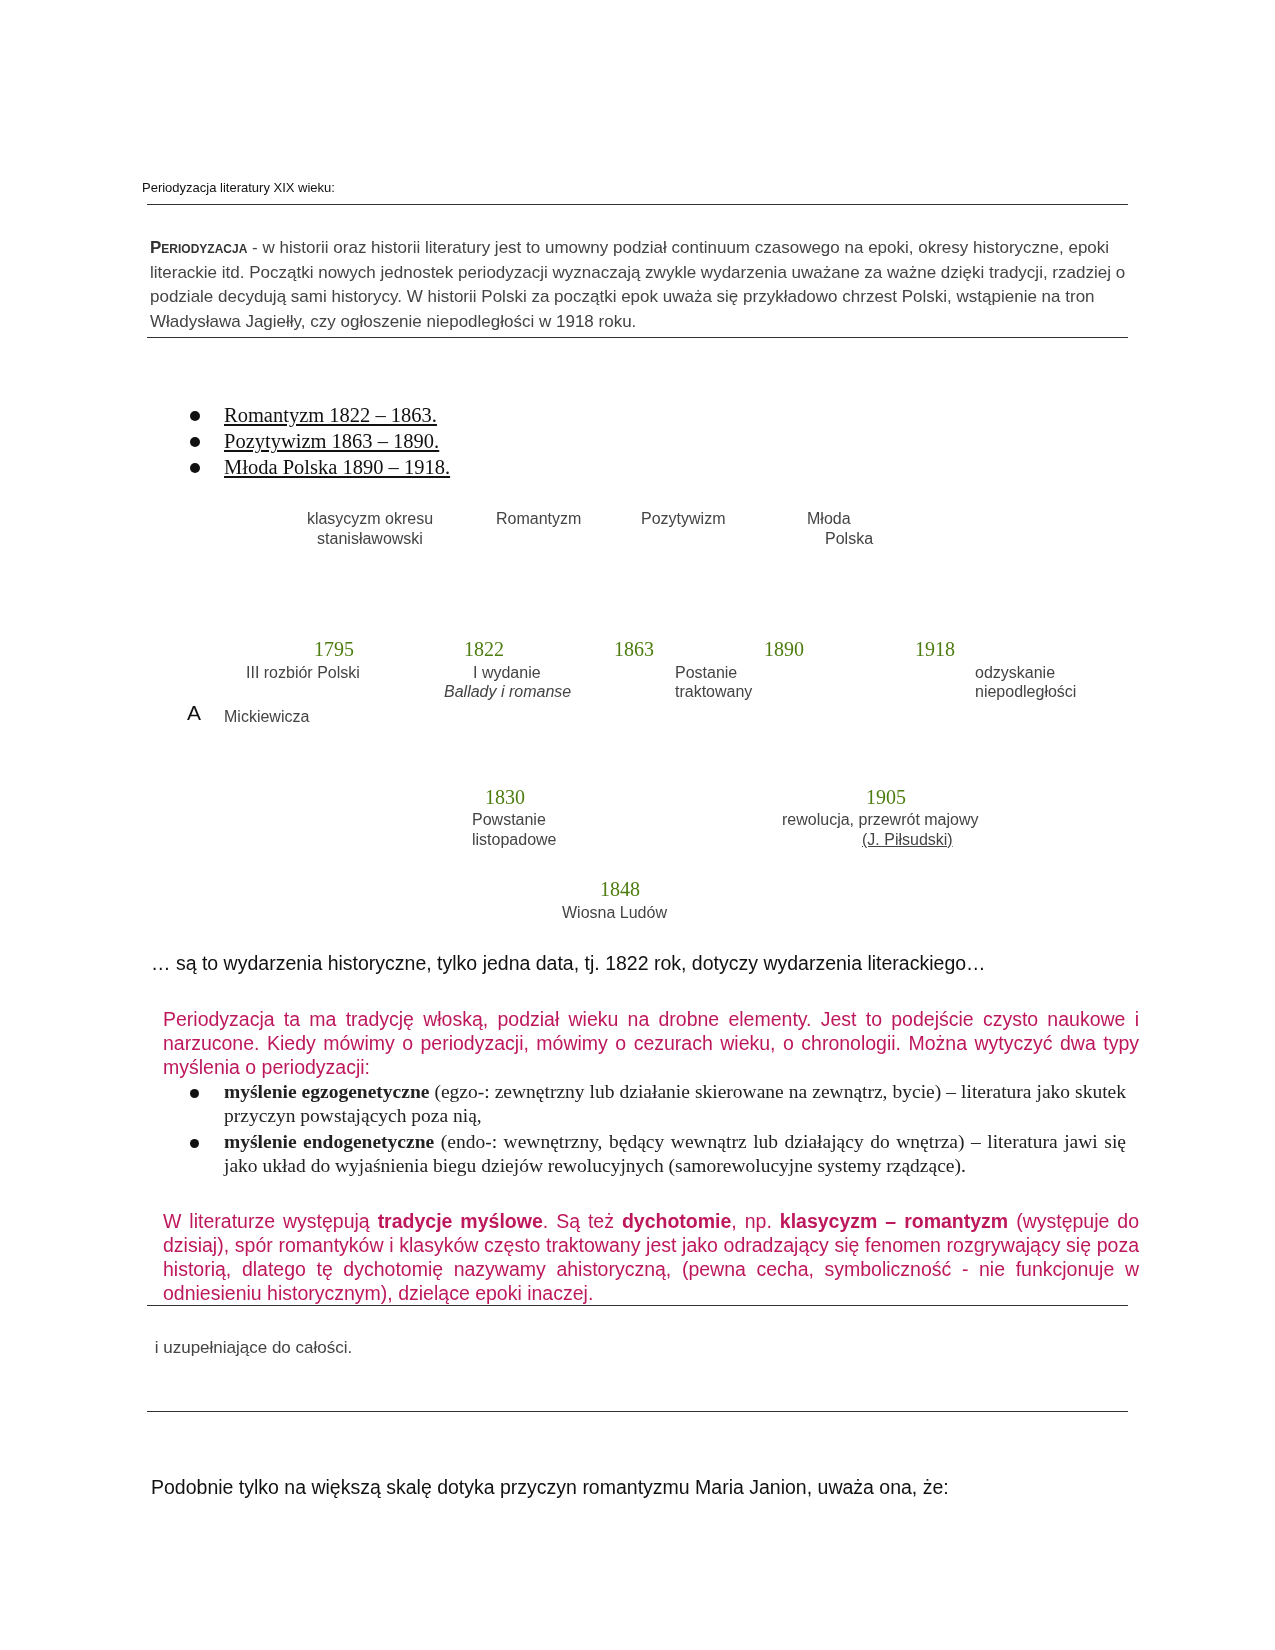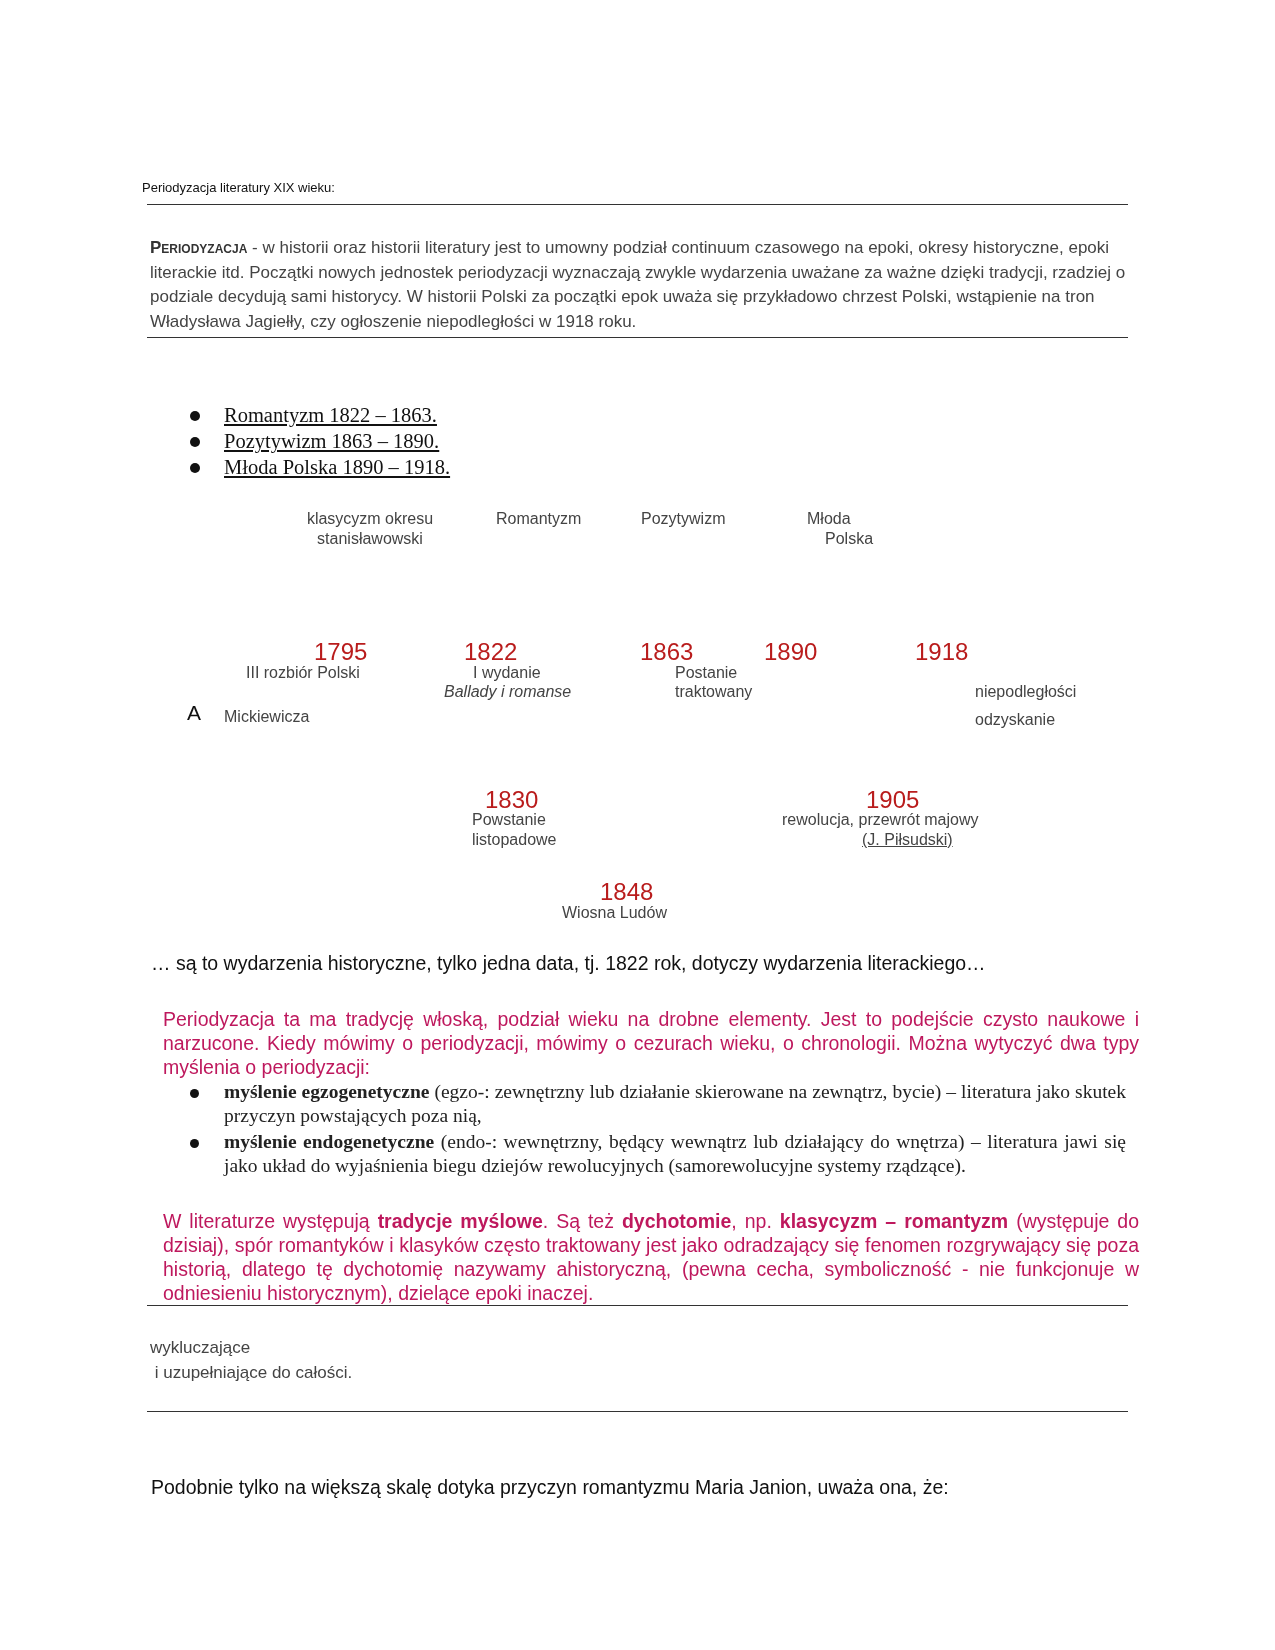--- a/index.html
+++ b/index.html
@@ -8,21 +8,21 @@
   .sans { font-family: "Liberation Sans", sans-serif; }
   .serif { font-family: "Liberation Serif", serif; }
   .rule { position: absolute; left: 147px; width: 981px; height: 0; border-top: 1.6px solid #333; }
   .title { left: 142px; top: 180px; font-size: 13px; font-weight: normal; color: #111; }
   .defbox { left: 150px; width: 980px; font-size: 17px; line-height: 24.7px; color: #444; }
   .smallcaps { font-variant: small-caps; font-weight: bold; color: #333; }
   .bullets { left: 180px; top: 402px; font-size: 20.5px; line-height: 26px; color: #111; }
   .bullets .row { position: relative; padding-left: 44px; text-decoration: underline; }
   .bullets .dot { position: absolute; left: 10px; top: 9px; width: 10px; height: 10px; border-radius: 50%; background: #111; }
   .tl { font-size: 16px; color: #444; line-height: 20px; white-space: nowrap; }
-  .yr { font-size: 24px; color: #b91c1c; white-space: nowrap; }
+  .yr { font-size: 20px; color: #4d7c0f; white-space: nowrap; font-family: Liberation Serif, serif; }
   .para { left: 163px; width: 976px; font-size: 19.5px; line-height: 24px; color: #be185d; text-align: justify; }
   .para b { font-weight: bold; }
   .sub { left: 180px; width: 946px; font-size: 19.5px; line-height: 24px; color: #222; }
   .sub .row { position: relative; padding-left: 44px; text-align: justify; margin-bottom: 2px; }
   .sub .dot { position: absolute; left: 10px; top: 9px; width: 9px; height: 9px; border-radius: 50%; background: #111; }
 </style>
 </head>
 <body>
 
 <div class="abs sans title">Periodyzacja literatury XIX wieku:</div>
@@ -49,28 +49,28 @@
   <div class="abs sans tl" style="left:807px; top:509px;">Młoda</div>
   <div class="abs sans tl" style="left:825px; top:529px;">Polska</div>
 
   <div class="abs sans yr" style="left:314px; top:638px;">1795</div>
   <div class="abs sans tl" style="left:246px; top:663px;">III rozbiór Polski</div>
 
   <div class="abs sans yr" style="left:464px; top:638px;">1822</div>
   <div class="abs sans tl" style="left:473px; top:663px;">I wydanie</div>
   <div class="abs sans tl" style="left:444px; top:682px; font-style:italic;">Ballady i romanse</div>
 
-  <div class="abs sans yr" style="left:640px; top:638px;">1863</div>
+  <div class="abs sans yr" style="left:614px; top:638px;">1863</div>
   <div class="abs sans tl" style="left:675px; top:663px;">Postanie</div>
   <div class="abs sans tl" style="left:675px; top:682px;">traktowany</div>
 
   <div class="abs sans yr" style="left:764px; top:638px;">1890</div>
 
   <div class="abs sans yr" style="left:915px; top:638px;">1918</div>
-  <div class="abs sans tl" style="left:975px; top:663px;margin-top:47px;">odzyskanie</div>
+  <div class="abs sans tl" style="left:975px; top:663px;">odzyskanie</div>
   <div class="abs sans tl" style="left:975px; top:682px;">niepodległości</div>
 
   <div class="abs sans" style="left:187px; top:701px; font-size:21px; color:#111;">A</div>
   <div class="abs sans tl" style="left:224px; top:707px;">Mickiewicza</div>
 
   <div class="abs sans yr" style="left:485px; top:786px;">1830</div>
   <div class="abs sans tl" style="left:472px; top:810px;">Powstanie</div>
   <div class="abs sans tl" style="left:472px; top:830px;">listopadowe</div>
 
   <div class="abs sans yr" style="left:866px; top:786px;">1905</div>
@@ -87,18 +87,17 @@
 
 <div class="abs serif sub" style="top:1080px;">
   <div class="row"><span class="dot"></span><b>myślenie egzogenetyczne</b><span> (egzo-: zewnętrzny lub działanie skierowane na zewnątrz, bycie) – literatura jako skutek przyczyn powstających poza nią,</span></div>
   <div class="row"><span class="dot"></span><b>myślenie endogenetyczne</b><span> (endo-: wewnętrzny, będący wewnątrz lub działający do wnętrza) – literatura jawi się jako układ do wyjaśnienia biegu dziejów rewolucyjnych (samorewolucyjne systemy rządzące).</span></div>
 </div>
 
 <div class="abs sans para" style="top:1209px;"><span>W literaturze występują </span><b>tradycje myślowe</b><span>. Są też </span><b>dychotomie</b><span>, np. </span><b>klasycyzm – romantyzm</b><span> (występuje do dzisiaj), spór romantyków i klasyków często traktowany jest jako odradzający się fenomen rozgrywający się poza historią, dlatego tę dychotomię nazywamy ahistoryczną, (pewna cecha, symboliczność -  nie funkcjonuje w odniesieniu historycznym), dzielące epoki inaczej.</span></div>
 <div class="rule" style="top:1305px;"></div>
 
 <div class="abs sans defbox" style="top:1336px;">
-  <div>wykluczające</div>
   <div style="white-space:pre;"> i uzupełniające do całości.</div>
 </div>
 <div class="rule" style="top:1411px;"></div>
 
 <div class="abs sans" style="left:151px; top:1476px; font-size:19.5px; color:#111; white-space:nowrap;">Podobnie tylko na większą skalę dotyka przyczyn romantyzmu Maria Janion, uważa ona, że:</div>
 
 </body></html>

